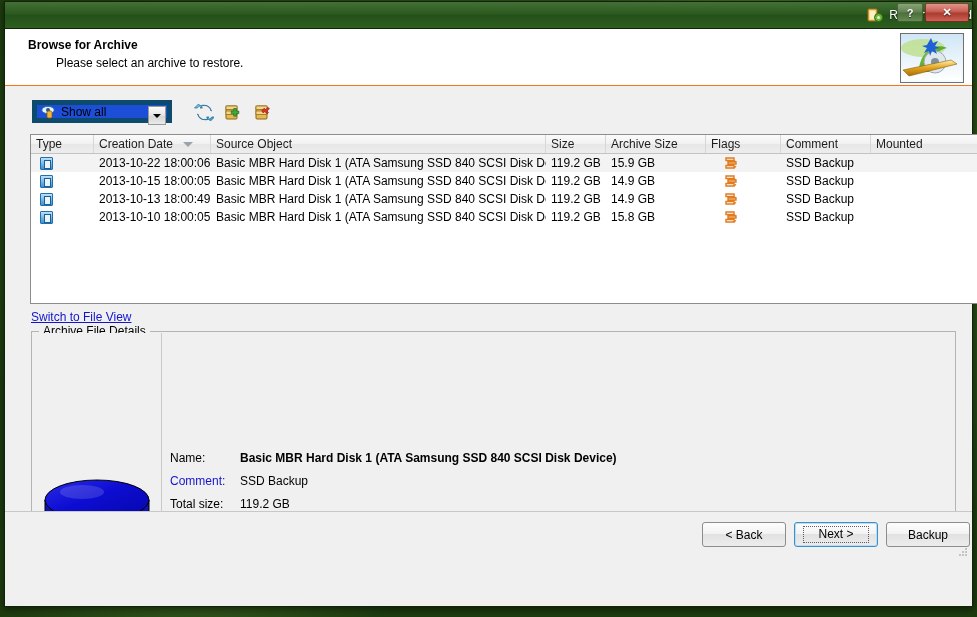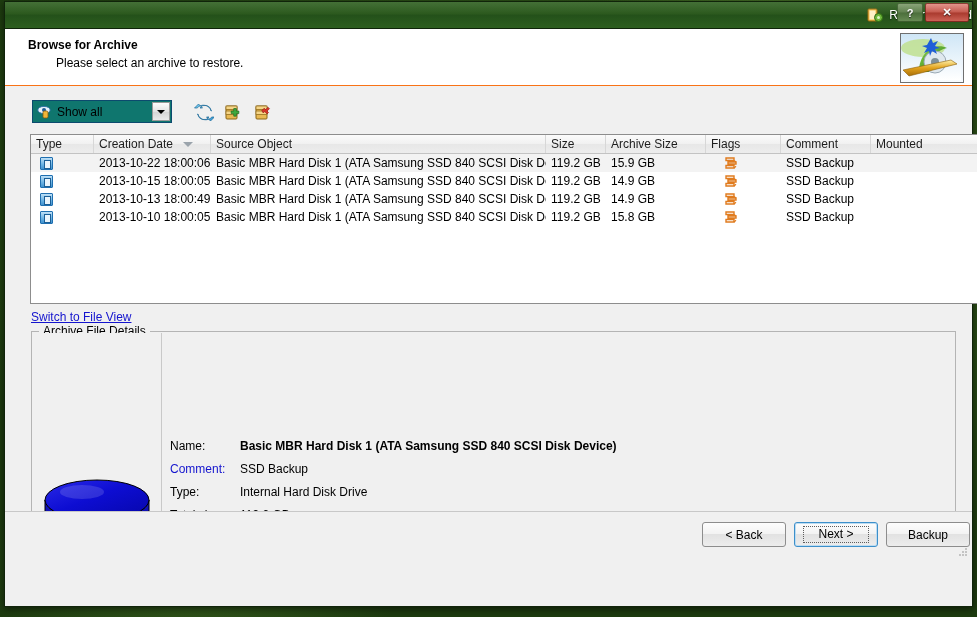--- a/index.html
+++ b/index.html
@@ -135,22 +135,22 @@
 
   
   #toolbar {
     position: absolute;
     left: 27px; top: 14px;
     display: flex;
     align-items: center;
   }
   .combo {
     width: 140px; height: 23px;
-    border: 1px solid #0c4a6e;
-    background: #0f766e;
+    border: 5px solid #0c4a6e;
+    background: #1d4ed8;
     display: flex; align-items: center;
     box-sizing: border-box;
     position: relative;
   }
   .combo .eye { width: 16px; height: 14px; margin: 0 4px 0 4px; flex: none; position: relative; }
   .combo .combo-text { font-size: 12px; color: #000; }
   .combo .combo-arrow {
     position: absolute; right: 1px; top: 1px;
     width: 18px; height: 19px;
     border: 1px solid #9a9a9a;
@@ -280,21 +280,21 @@
     left: 27px; top: 247px;
     width: 130px; height: 186px;
     border-right: 1px solid #c9c9c9;
     box-sizing: border-box;
     background: #f0f0f0;
   }
   .disk-graphic { position: absolute; left: 6px; top: 135px; width: 118px; height: 80px; }
 
   #detail-fields {
     position: absolute;
-    left: 165px; top: 348px;
+    left: 165px; top: 360px;
     font-size: 12px;
     color: #000;
   }
   .field { display: flex; height: 23px; align-items: center; }
   .f-label { width: 70px; color: #000; }
   .f-label.link { color: #1414ce; cursor: pointer; }
   .f-value {}
   .f-value.bold { font-weight: bold; }
 
   
@@ -562,24 +562,20 @@
       <div id="detail-fields">
         <div class="field">
           <span class="f-label">Name:</span>
           <span class="f-value bold">Basic MBR Hard Disk 1 (ATA Samsung SSD 840 SCSI Disk Device)</span>
         </div>
         <div class="field">
           <span class="f-label link">Comment:</span>
           <span class="f-value">SSD Backup</span>
         </div>
         <div class="field">
-          <span class="f-label">Type:</span>
-          <span class="f-value">Internal Hard Disk Drive</span>
-        </div>
-        <div class="field">
           <span class="f-label">Total size:</span>
           <span class="f-value">119.2 GB</span>
         </div>
         <div class="field">
           <span class="f-label">File:</span>
           <span class="f-value">I:/ssd_2013-10-22/arc_2013-10-22.pfi</span>
         </div>
       </div>
 
       <div id="footer">

